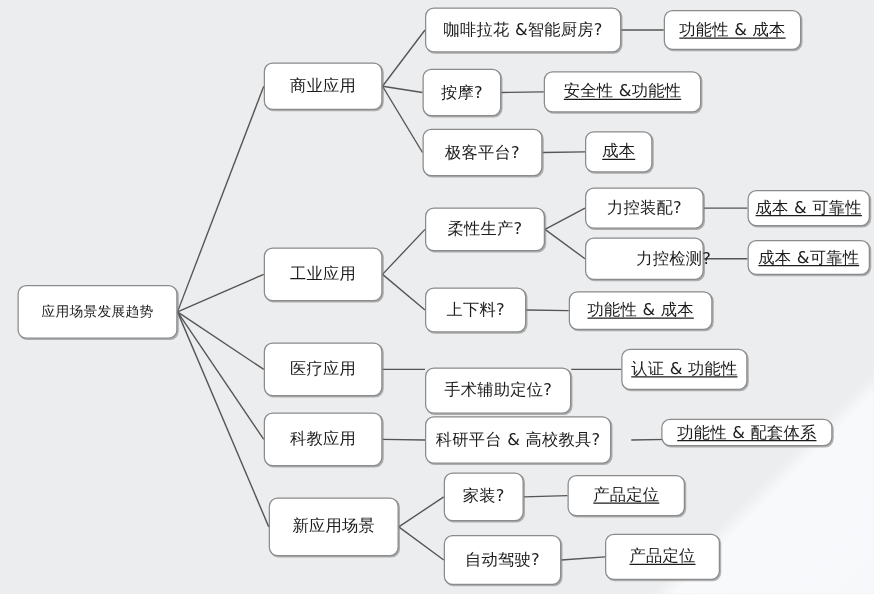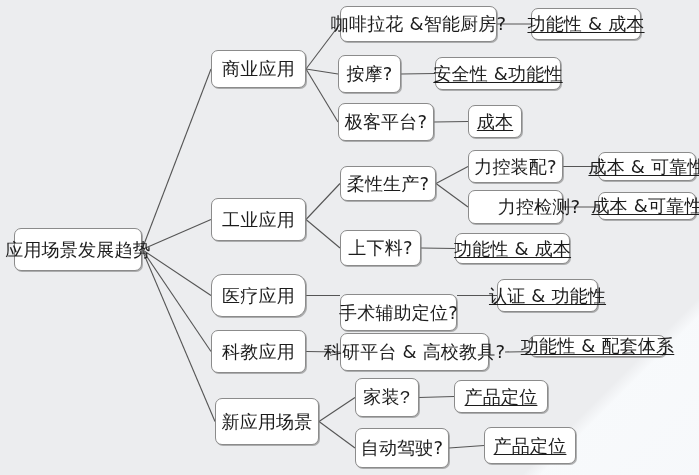--- a/index.html
+++ b/index.html
@@ -36,35 +36,35 @@
     position: absolute;
     box-sizing: border-box;
     background: #ffffff;
     border: 1px solid #8b8b8b;
     border-radius: 7px;
     box-shadow: 1px 1px 0 0 rgba(120,120,120,0.55);
     display: flex;
     align-items: center;
     justify-content: center;
     color: #1c1c1c;
-    font-size: 18px;
+    font-size: 13px;
     line-height: 1;
     white-space: nowrap;
     letter-spacing: 0.2px;
   }
   .node .lbl {
     display: inline-block;
     padding: 0 4px;
   }
   
   .node.leaf .lbl {
     text-decoration: underline;
     text-underline-offset: 2px;
   }
-  .node.root { font-size: 18px; }
+  .node.root { font-size: 11px; }
 </style>
 </head>
 <body>
 
 <div id="canvas">
   <div id="corner-wash"></div>
   <svg id="edges" viewBox="0 0 699 475">
       <line x1="142" y1="249.5" x2="211" y2="69" stroke="#555555" stroke-width="1.1"></line>
       <line x1="306" y1="69" x2="340" y2="24" stroke="#555555" stroke-width="1.1"></line>
       <line x1="497" y1="24" x2="531" y2="24" stroke="#555555" stroke-width="1.1"></line>
@@ -134,42 +134,42 @@
       </div>
       <div class="node leaf" style="left: 598px; top: 192px; width: 98px; height: 28px;">
         <span class="lbl">成本 &amp;可靠性</span>
       </div>
       <div class="node" style="left: 340px; top: 230px; width: 81px; height: 36px;">
         <span class="lbl">上下料?</span>
       </div>
       <div class="node leaf" style="left: 455px; top: 233px; width: 115px; height: 31px;">
         <span class="lbl">功能性 &amp; 成本</span>
       </div>
-      <div class="node" style="left: 211px; top: 274px; width: 95px; height: 43px; border-radius: 11px;">
+      <div class="node" style="left: 211px; top: 274px; width: 95px; height: 43px;">
         <span class="lbl">医疗应用</span>
       </div>
       <div class="node" style="left: 340px; top: 277px; width: 117px; height: 37px; margin-top: 17px;">
         <span class="lbl">手术辅助定位?</span>
       </div>
       <div class="node leaf" style="left: 497px; top: 279px; width: 101px; height: 33px;">
         <span class="lbl">认证 &amp; 功能性</span>
       </div>
       <div class="node" style="left: 211px; top: 330px; width: 95px; height: 43px;">
         <span class="lbl">科教应用</span>
       </div>
       <div class="node" style="left: 340px; top: 333px; width: 149px; height: 38px;">
         <span class="lbl">科研平台 &amp; 高校教具?</span>
       </div>
       <div class="node leaf" style="left: 529px; top: 335px; width: 137px; height: 22px;">
         <span class="lbl">功能性 &amp; 配套体系</span>
       </div>
       <div class="node" style="left: 215px; top: 398px; width: 104px; height: 47px;">
         <span class="lbl">新应用场景</span>
       </div>
-      <div class="node" style="left: 355px; top: 378px; width: 64px; height: 39px; font-family: Liberation Mono, monospace;">
+      <div class="node" style="left: 355px; top: 378px; width: 64px; height: 39px;">
         <span class="lbl">家装?</span>
       </div>
       <div class="node leaf" style="left: 454px; top: 380px; width: 94px; height: 33px;">
         <span class="lbl">产品定位</span>
       </div>
       <div class="node" style="left: 355px; top: 428px; width: 94px; height: 40px;">
         <span class="lbl">自动驾驶?</span>
       </div>
       <div class="node leaf" style="left: 484px; top: 427px; width: 92px; height: 37px;">
         <span class="lbl">产品定位</span>

